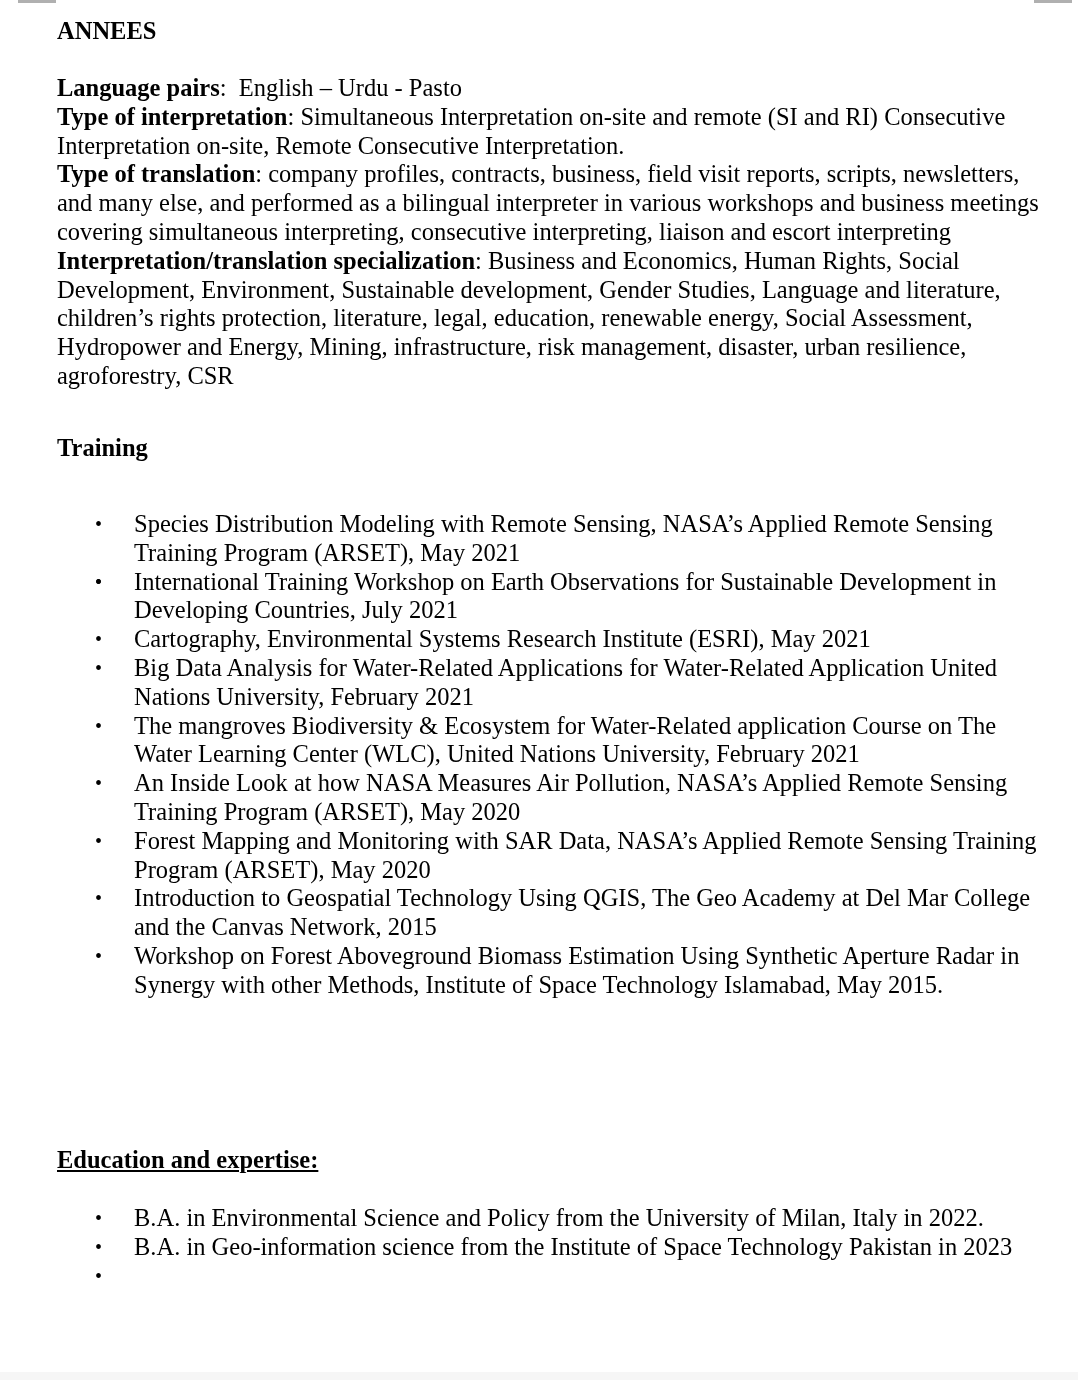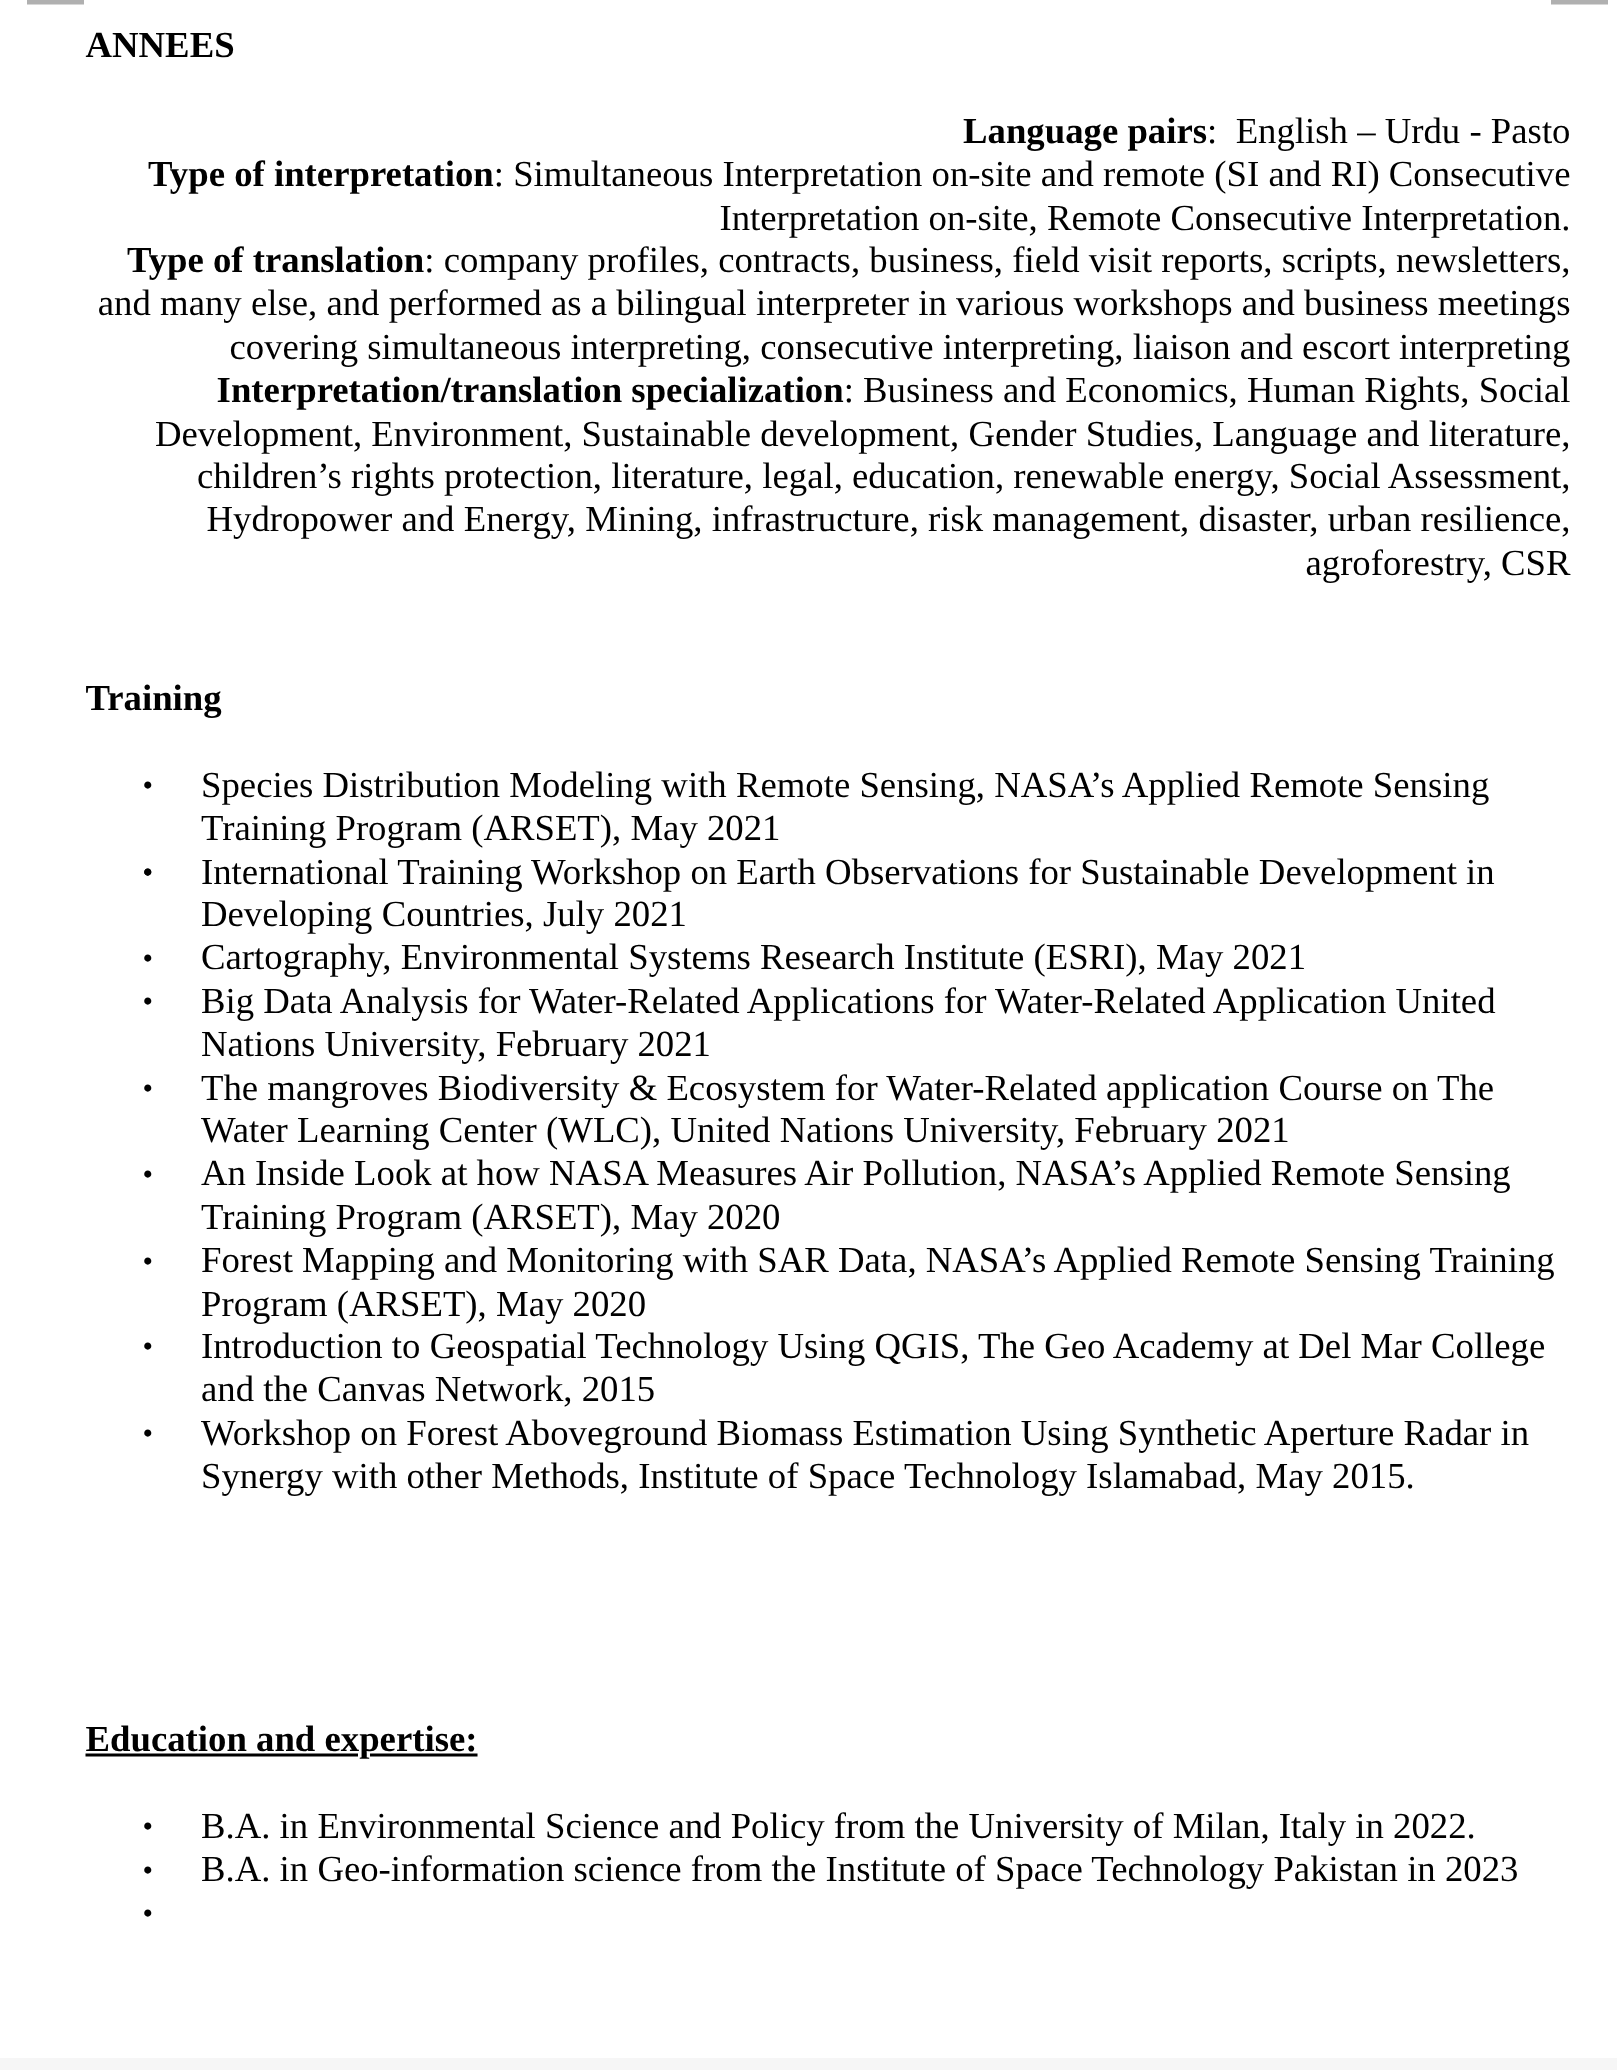--- a/index.html
+++ b/index.html
@@ -21,28 +21,28 @@
 </style>
 </head>
 <body>
 
 <div class="crop-mark crop-left"></div>
 <div class="crop-mark crop-right"></div>
 
 <div class="page">
   <div class="heading" style="position:absolute; top:17px;font-family:Liberation Serif, serif;">ANNEES</div>
 
-  <div style="position:absolute; top:74px; width:990px;text-align:right;">
+  <div style="position:absolute; top:74px; width:990px;">
     <p class="p"><b>Language pairs</b>:<span style="white-space:pre">  English – Urdu - Pasto</span></p>
     <p class="p"><b>Type of interpretation</b>:<span> Simultaneous Interpretation on-site and remote (SI and RI) Consecutive Interpretation on-site, Remote Consecutive Interpretation.</span></p>
     <p class="p"><b>Type of translation</b>:<span> company profiles, contracts, business, field visit reports, scripts, newsletters, and many else, and performed as a bilingual interpreter in various workshops and business meetings covering simultaneous interpreting, consecutive interpreting, liaison and escort interpreting</span></p>
     <p class="p"><b>Interpretation/translation specialization</b>:<span> Business and Economics, Human Rights, Social Development, Environment, Sustainable development, Gender Studies, Language and literature, children’s rights protection, literature, legal, education, renewable energy, Social Assessment, Hydropower and Energy, Mining, infrastructure, risk management, disaster, urban resilience, agroforestry, CSR</span></p>
   </div>
 
-  <div class="heading" style="position:absolute; top:452px;">Training</div>
+  <div class="heading" style="position:absolute; top:434px;">Training</div>
 
   <ul style="position:absolute; top:510px; width:990px; left:-57px; padding-left:57px;">
     <li><span class="bullet">•</span><span>Species Distribution Modeling with Remote Sensing, NASA’s Applied Remote Sensing Training Program (ARSET), May 2021</span></li>
     <li><span class="bullet">•</span></li>
     <li><span class="bullet">•</span><span>International Training Workshop on Earth Observations for Sustainable Development in Developing Countries, July 2021</span></li>
     <li><span class="bullet">•</span><span>Cartography, Environmental Systems Research Institute (ESRI), May 2021</span></li>
     <li><span class="bullet">•</span><span>Big Data Analysis for Water-Related Applications for Water-Related Application United Nations University, February 2021</span></li>
     <li><span class="bullet">•</span><span>The mangroves Biodiversity &amp; Ecosystem for Water-Related application Course on The Water Learning Center (WLC), United Nations University, February 2021</span></li>
     <li><span class="bullet">•</span><span>An Inside Look at how NASA Measures Air Pollution, NASA’s Applied Remote Sensing Training Program (ARSET), May 2020</span></li>
     <li><span class="bullet">•</span><span>Forest Mapping and Monitoring with SAR Data, NASA’s Applied Remote Sensing Training Program (ARSET), May 2020</span></li>

